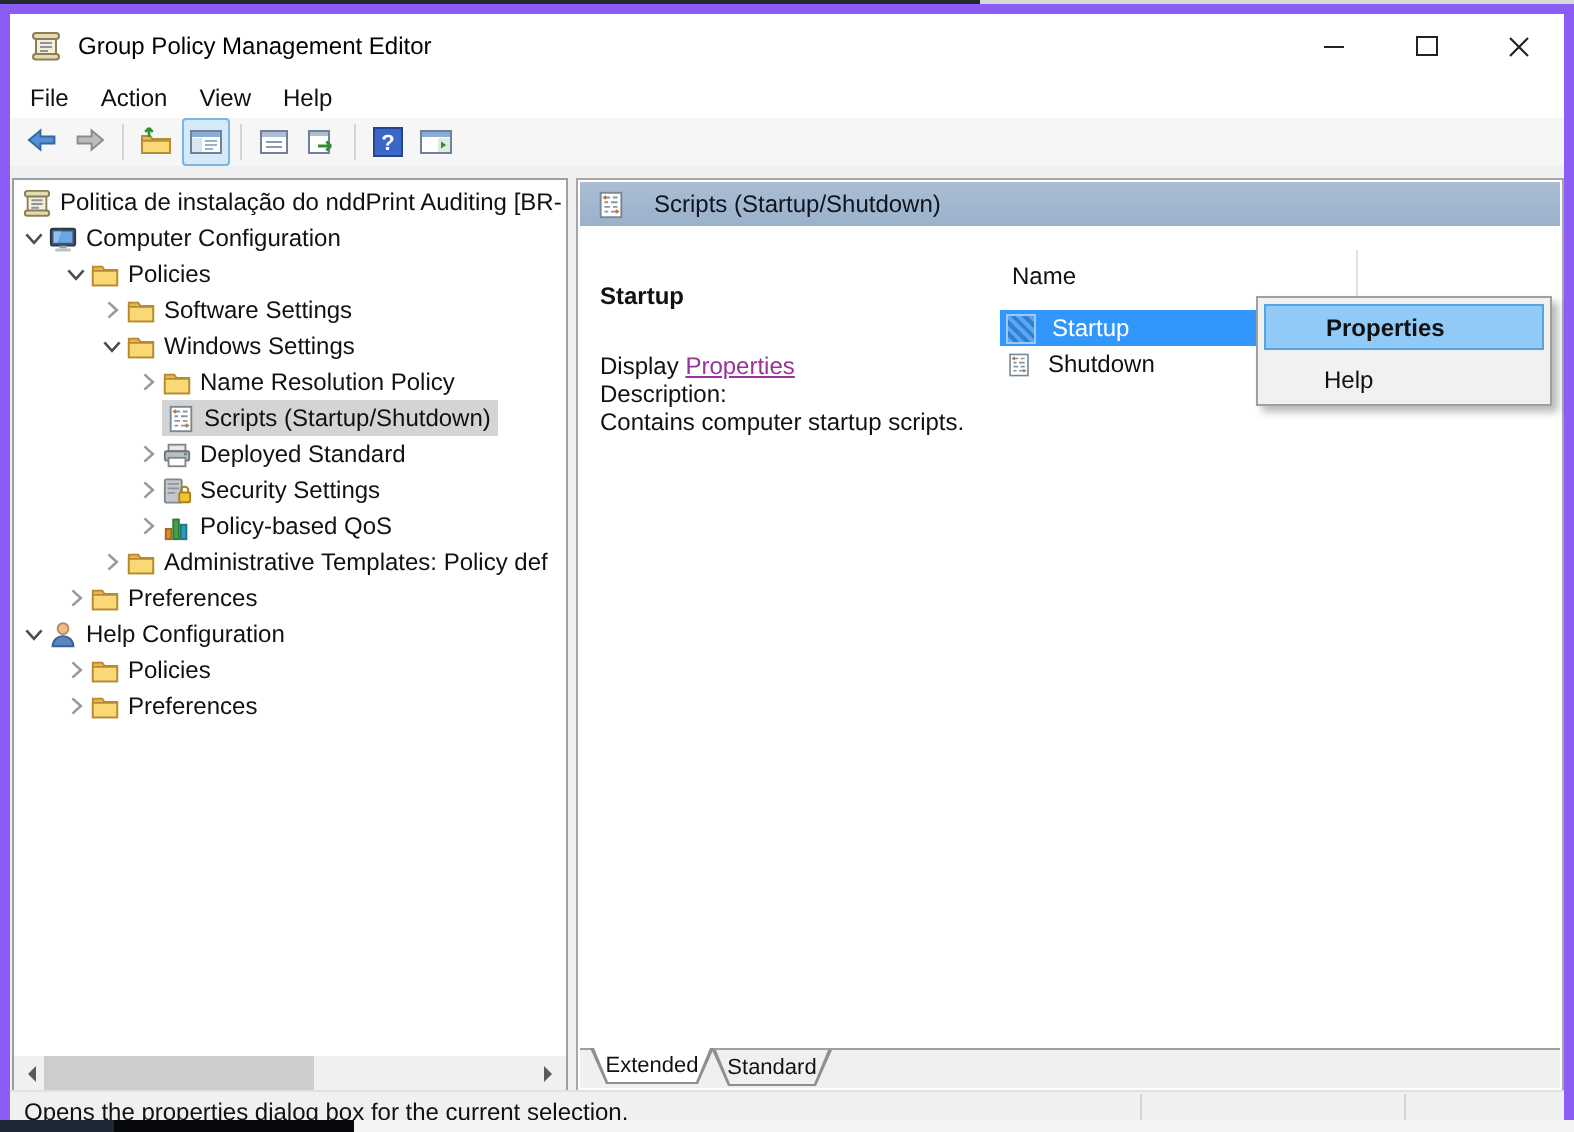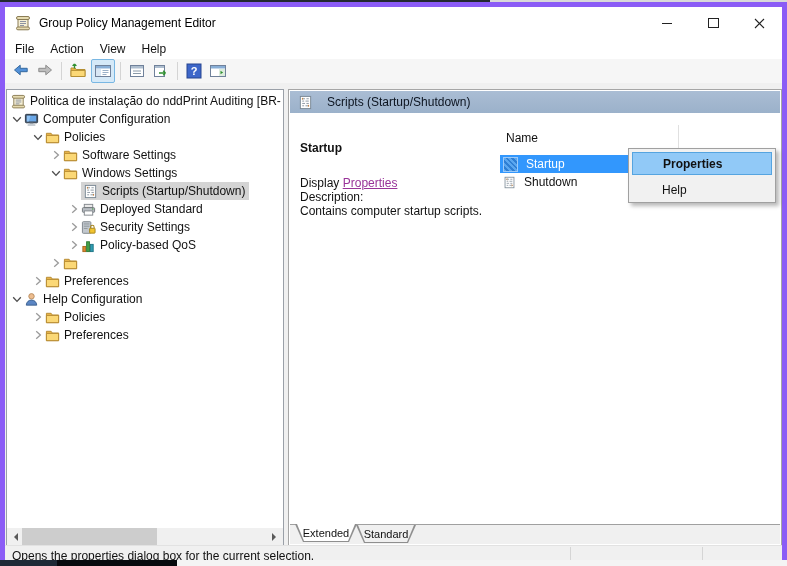--- a/index.html
+++ b/index.html
@@ -321,20 +321,29 @@
         <div class="trow lvl3">
           <svg class="ic chev">
               <use href="#c-down"></use>
             </svg>
           <svg class="ic ticon">
               <use href="#i-folder"></use>
             </svg>
           <span>Windows Settings</span>
         </div>
 
+        <div class="trow lvl4">
+          <svg class="ic chev">
+              <use href="#c-right"></use>
+            </svg>
+          <svg class="ic ticon">
+              <use href="#i-folder"></use>
+            </svg>
+          <span>Name Resolution Policy</span>
+        </div>
 
         <div class="trow lvl4">
           <span class="chev-sp"></span>
           <span class="tsel">
             <svg class="ic ticon">
                 <use href="#i-scripts"></use>
               </svg>
             <span>Scripts (Startup/Shutdown)</span>
           </span>
         </div>
@@ -369,20 +378,21 @@
           <span>Policy-based QoS</span>
         </div>
 
         <div class="trow lvl3">
           <svg class="ic chev">
               <use href="#c-right"></use>
             </svg>
           <svg class="ic ticon">
               <use href="#i-folder"></use>
             </svg>
+          <span>Administrative Templates: Policy def</span>
         </div>
 
         <div class="trow lvl2">
           <svg class="ic chev">
               <use href="#c-right"></use>
             </svg>
           <svg class="ic ticon">
               <use href="#i-folder"></use>
             </svg>
           <span>Preferences</span>

